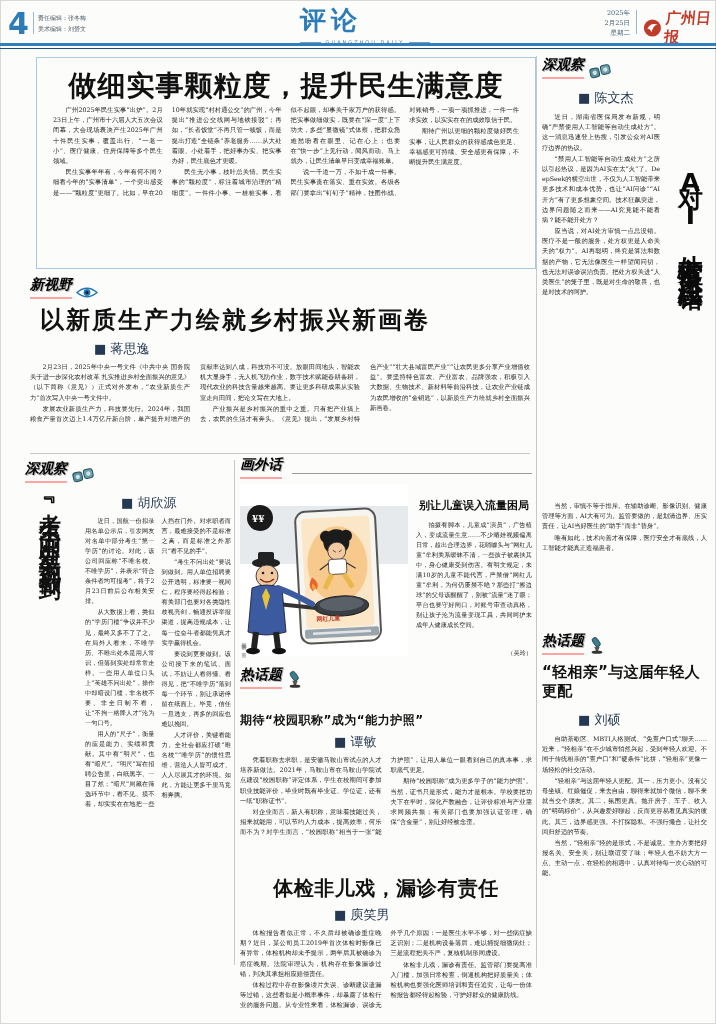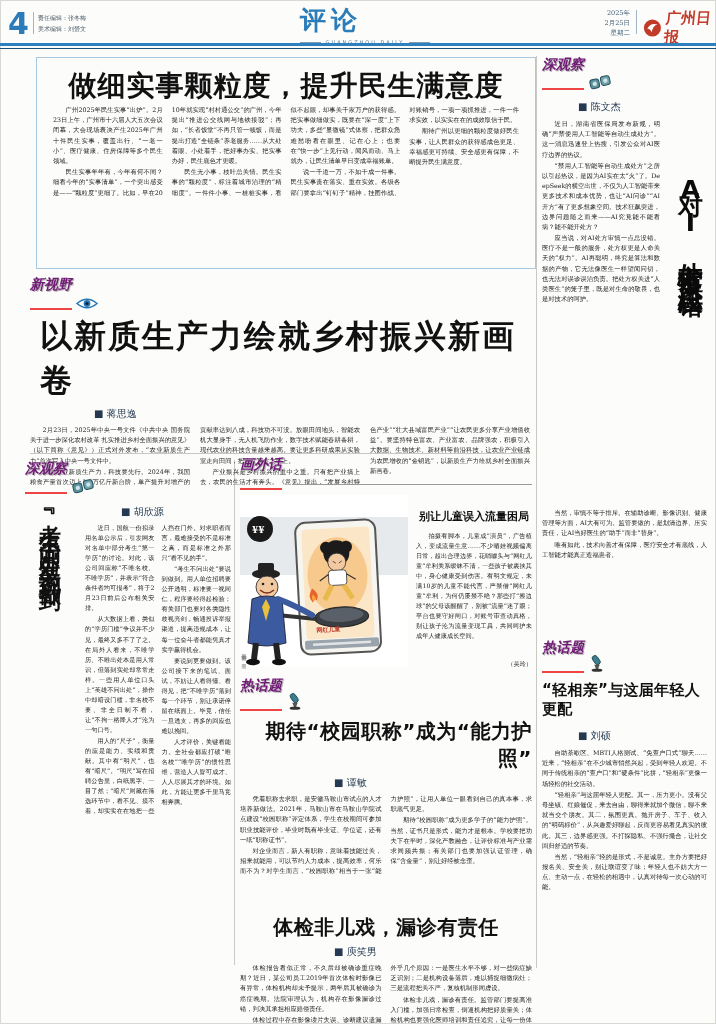--- a/index.html
+++ b/index.html
@@ -15,56 +15,56 @@
   .masthead-sub .ln{flex:1;border-top:1px solid #7d9cb4;}
   .masthead-sub .t{font:400 5px "DejaVu Sans","Liberation Sans",sans-serif;letter-spacing:2px;color:#5c7e99;}
   .dateblock{position:absolute;left:575px;top:9px;width:55px;text-align:right;font-size:6.5px;line-height:1.5;color:#44617c;}
   .date-div{position:absolute;left:636px;top:10px;width:1px;height:24px;background:#9fb6c9;}
   .logo{position:absolute;left:643px;top:9px;display:flex;align-items:center;gap:3px;}
   .logo-name{font:900 15px "DejaVu Serif","Liberation Serif",serif;color:#c23b2a;letter-spacing:0px;transform:skewX(-6deg);}
   .rule1{position:absolute;left:0;top:43px;width:716px;height:3px;background:#2f80bf;}
   .rule2{position:absolute;left:0;top:48px;width:716px;height:1px;background:#1d4e79;}
   
   .hl{font-family:"DejaVu Sans","Liberation Sans",sans-serif;font-weight:900;color:#111;}
-  .byline{font-size:10px;color:#253a52;margin:4px 0;padding-left:36px;}
+  .byline{font-size:13px;color:#253a52;margin:4px 0;padding-left:36px;}
   .para{font-size:6.3px;line-height:1.62;text-align:justify;word-break:break-all;overflow:hidden;}
   .para p{margin:0 0 1px;text-indent:2em;}
   .badge{display:flex;align-items:flex-end;gap:4px;}
-  .badge-text{font:900 14px "DejaVu Serif","Liberation Serif",serif;font-style:italic;color:#701a75;
-              text-shadow:1px 1px 0 #b9b9b9;padding-bottom:14px;border-bottom:2px solid #ef4444;}
+  .badge-text{font:900 14px "DejaVu Serif","Liberation Serif",serif;font-style:italic;color:#000000;
+              text-shadow:1px 1px 0 #b9b9b9;padding-bottom:3px;border-bottom:2px solid #fca5a5;}
   .vdiv{position:absolute;width:1px;background:#c9c9c4;}
   .hdiv{position:absolute;height:1px;background:#c9c9c4;}
   
   .lead{position:absolute;left:36px;top:57px;width:500px;height:212px;border:1px solid #a9c8e2;box-sizing:border-box;padding:5px 16px;}
   .lead-hl{font-size:28px;letter-spacing:1px;text-align:center;margin-top:4px;}
   .lead-by{font-size:7px;color:#333;margin:8px 0 5px 2px;}
   .lead-body{column-count:4;column-gap:9px;height:142px;}
   
   .nv{position:absolute;left:30px;top:276px;width:500px;}
-  .nv-hl{font-size:32px;letter-spacing:2px;margin:5px 0 2px 10px;}
+  .nv-hl{font-size:24px;letter-spacing:2px;margin:5px 0 2px 10px;}
   .nv-by{margin-left:28px;}
   .nv-body{column-count:3;column-gap:10px;height:94px;margin-top:2px;}
   
   .lb{position:absolute;left:25px;top:460px;width:206px;}
   .lb-flex{display:flex;margin-top:7px;gap:20px;}
   .lb-title{writing-mode:vertical-rl;text-orientation:upright;font:900 22px "DejaVu Sans","Liberation Sans",sans-serif;
             letter-spacing:6px;height:462px;width:40px;color:#111;}
   .lb-bodywrap{flex:1;}
   .lb-cols{column-count:2;column-gap:7px;height:468px;font-size:6.2px;}
   
   .mid{position:absolute;left:240px;top:456px;width:292px;}
   .badge-rule{flex:1;border-top:1px solid #9a9a9a;margin:0 0 5px 6px;}
   .cartoon-row{display:flex;gap:8px;margin-top:5px;}
   .cartoon{position:relative;width:168px;height:172px;background:#fff;}
   .credit{position:absolute;left:1px;bottom:6px;writing-mode:vertical-rl;text-orientation:upright;font-size:5px;color:#777;letter-spacing:1px;}
   .c-right{flex:1;}
   .c-title{font-size:11px;text-align:center;margin:14px 0 7px;}
   .c-body{font-size:6.2px;height:128px;}
   .c-sign{font-size:6.2px;text-align:right;margin-top:1px;color:#222;}
-  .mid-hl{font-size:20px;text-align:right;margin:7px 0 2px;letter-spacing:0.5px;}
+  .mid-hl{font-size:12px;text-align:left;margin:23px 0 2px;letter-spacing:0.5px;}
   .mid-hl2{font-size:20px;text-align:center;margin:8px 0 2px;letter-spacing:0.5px;}
   .mid-by{margin-left:58px;}
   .mid-body{column-count:2;column-gap:9px;height:112px;}
   .mid-body2{column-count:2;column-gap:9px;height:118px;}
   
   .rc{position:absolute;left:542px;top:56px;width:165px;}
   .rc .byline{margin:10px 0 5px;}
   .ai-wrap{position:relative;height:386px;}
   .ai-text{width:118px;height:386px;}
   .ai-title{position:absolute;right:0;top:52px;writing-mode:vertical-rl;text-orientation:upright;

